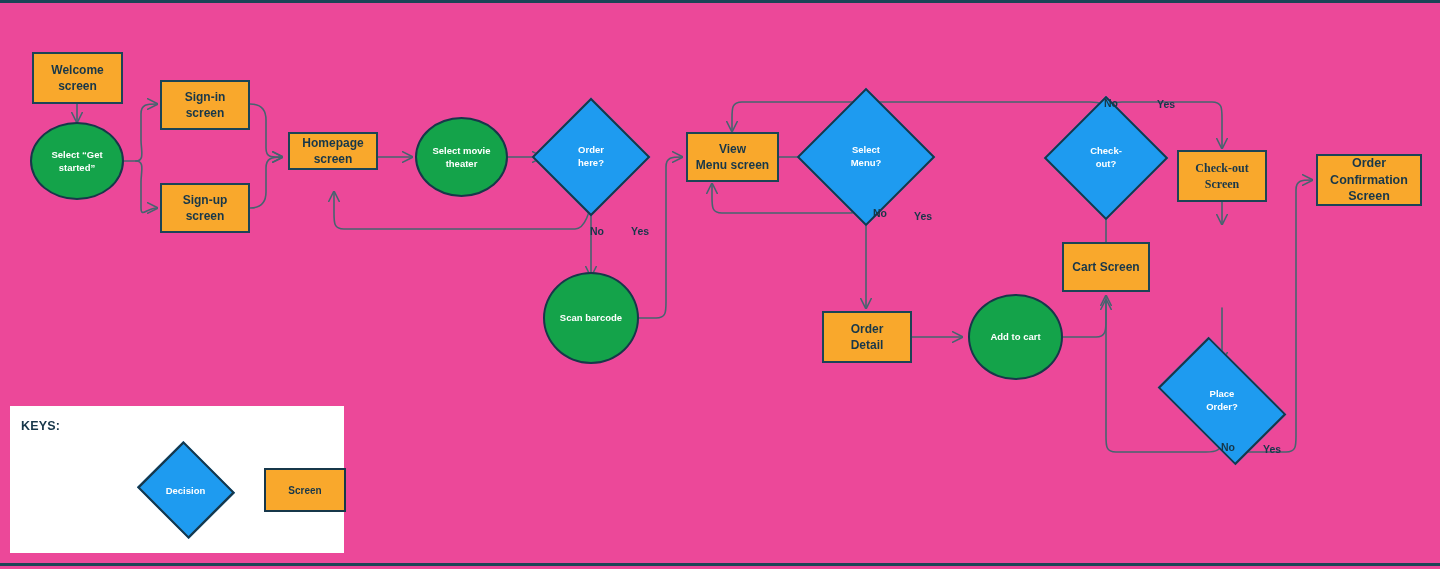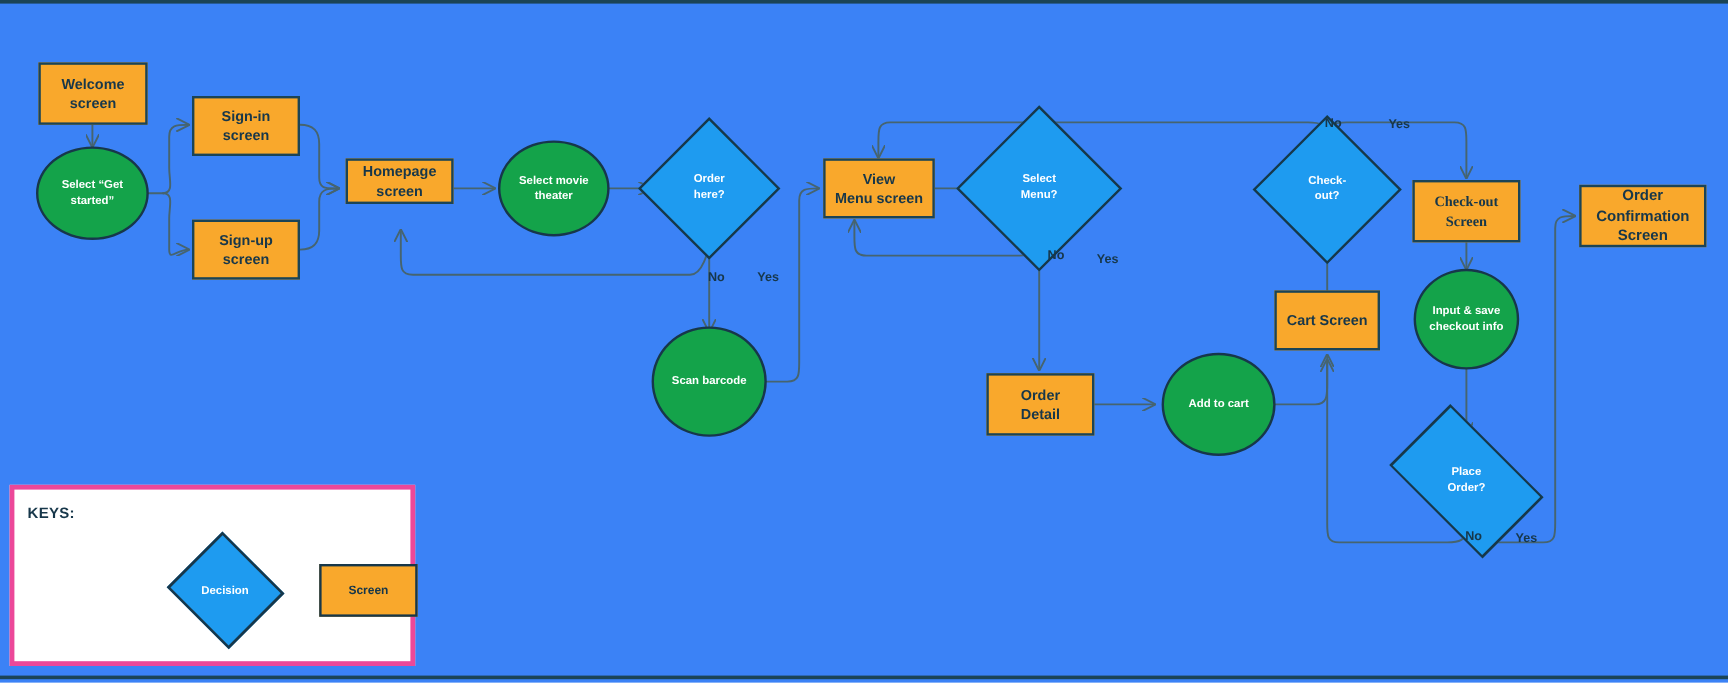--- a/index.html
+++ b/index.html
@@ -7,21 +7,21 @@
     padding: 0;
     background: #ffffff;
   }
   body {
     font-family: "Liberation Sans", sans-serif;
   }
   #canvas {
     position: relative;
     width: 1440px;
     height: 569px;
-    background: #3b82f6;
+    background: #ec4899;
     overflow: hidden;
   }
   .frame-line {
     position: absolute;
     left: 0;
     width: 1440px;
     height: 3px;
     background: #1b4456;
   }
   .frame-top { top: 0; }
@@ -99,21 +99,21 @@
     margin-left: 35px;
   }
 
   
   #legend {
     position: absolute;
     left: 8px;
     top: 404px;
     width: 338px;
     height: 151px;
-    border: 4px solid #ec4899;
+    border: 2px solid #ec4899;
     background: #ffffff;
     box-sizing: border-box;
   }
   #legend-title {
     position: absolute;
     left: 11px;
     top: 13px;
     font-size: 12.5px;
     font-weight: bold;
     color: #17374a;
@@ -344,26 +344,20 @@
     </div>
   </div>
 
   <div class="node screen" style="left:1177px; top:150px; width:90px; height:52px;font-family:Liberation Serif, serif;">
     <div>
       <div>Check-out</div>
       <div>Screen</div>
     </div>
   </div>
 
-  <div class="node action" style="left:1178px; top:224px; width:88px; height:84px;">
-    <div>
-      <div>Input &amp; save</div>
-      <div>checkout info</div>
-    </div>
-  </div>
 
   <div class="node decision" style="left:1172px; top:361px; width:100px; height:80px;">
     <div class="dia" style="transform: rotate(45deg) scaleX(1.1) scaleY(0.9);"></div>
     <div class="dlabel">
       <div>Place</div>
       <div>Order?</div>
     </div>
   </div>
 
   <div class="node screen big" style="left:1316px; top:154px; width:106px; height:52px;">

